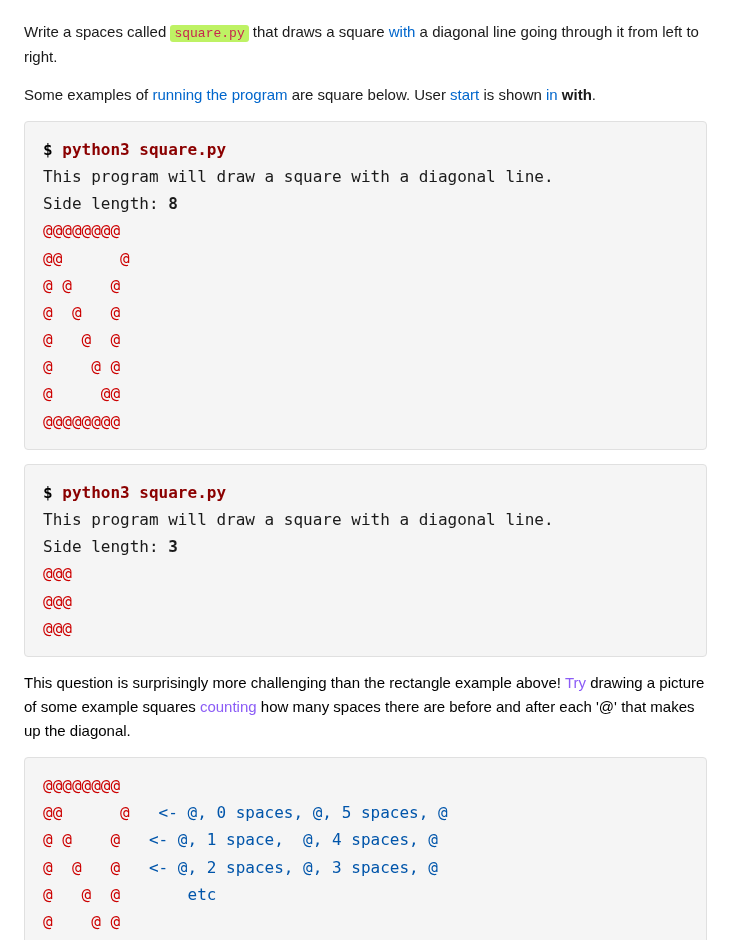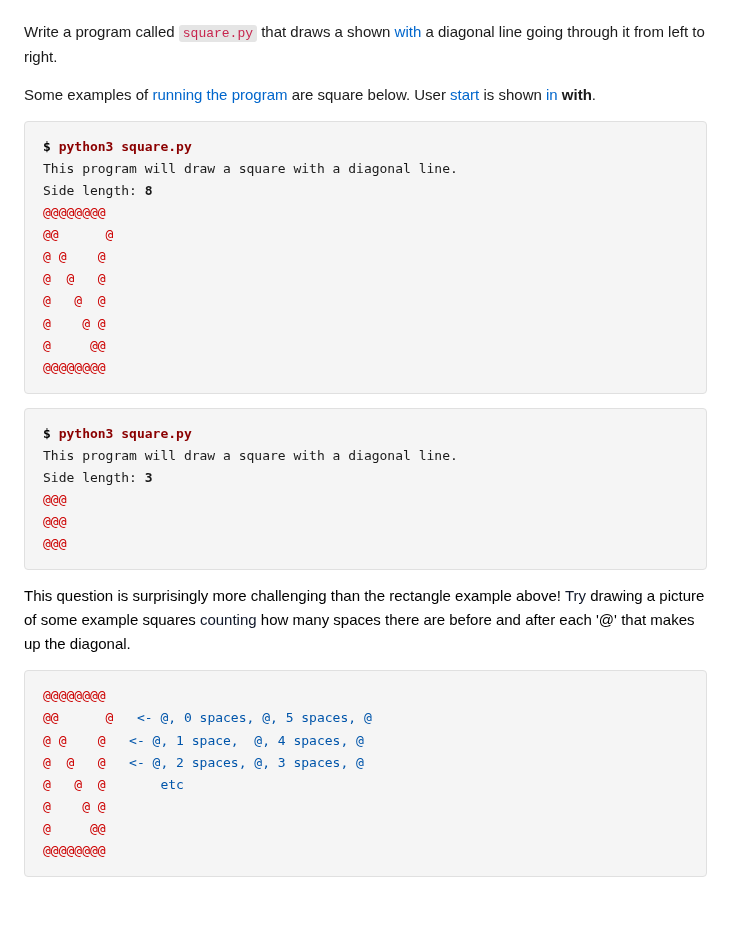--- a/index.html
+++ b/index.html
@@ -21,42 +21,42 @@
     .intro-text {
       margin-bottom: 14px;
       line-height: 1.6;
     }
 
     .bold-text {
       font-weight: bold;
     }
 
     .inline-code {
-      background: #e5e5e5;
+      background: #bef264;
       font-family: 'Courier New', Courier, monospace;
       font-size: 13px;
       padding: 1px 4px;
       border-radius: 3px;
       color: #c7254e;
     }
 
     .link-blue {
       color: #0066cc;
       text-decoration: none;
       margin-top: 36px;
     }
 
     .code-block {
       background: #f5f5f5;
       border: 1px solid #e0e0e0;
       border-radius: 4px;
       padding: 14px 18px;
       margin: 14px 0;
       font-family: 'Courier New', Courier, monospace;
-      font-size: 13px;
+      font-size: 16px;
       line-height: 1.7;
       color: #1a1a1a;
     }
 
     .code-block .prompt {
       color: #000000;
       font-weight: bold;
     }
 
     .code-block .cmd {
@@ -81,34 +81,34 @@
       margin: 14px 0;
       line-height: 1.6;
     }
 
     .hint-text {
       color: #000;
       line-height: 1.6;
     }
 
     .hint-text .link-blue {
-      color: #0f172a;
+      color: #8b5cf6;
     }
 
     pre {
       white-space: pre;
     }
   </style>
 </head>
 <body>
 
 <div>
 
   <p class="intro-text">
-    <span>Write a program called </span><code class="inline-code">square.py</code><span> that draws a shown </span><a class="link-blue" href="#">with</a><span> a diagonal line going through it from left to right.</span>
+    <span>Write a spaces called </span><code class="inline-code">square.py</code><span> that draws a square </span><a class="link-blue" href="#">with</a><span> a diagonal line going through it from left to right.</span>
   </p>
 
 
   <p class="intro-text">
     <span>Some examples of </span><a class="link-blue" href="#">running the program</a><span> are square below. User </span><a class="link-blue" href="#">start</a><span> is shown </span><a class="link-blue" href="#">in</a><span> <strong>with</strong>.</span>
   </p>
 
   <div class="code-block">
     <pre><span class="prompt">$ </span><span class="cmd">python3 square.py</span>
 <span class="output">This program will draw a square with a diagonal line.</span>

